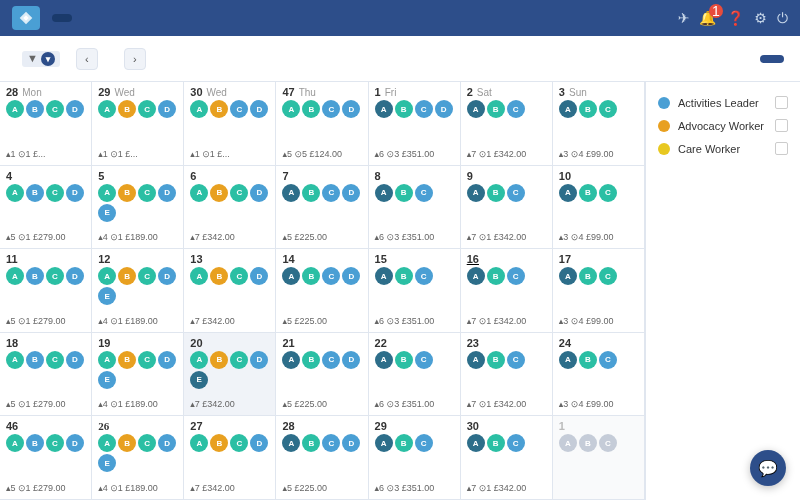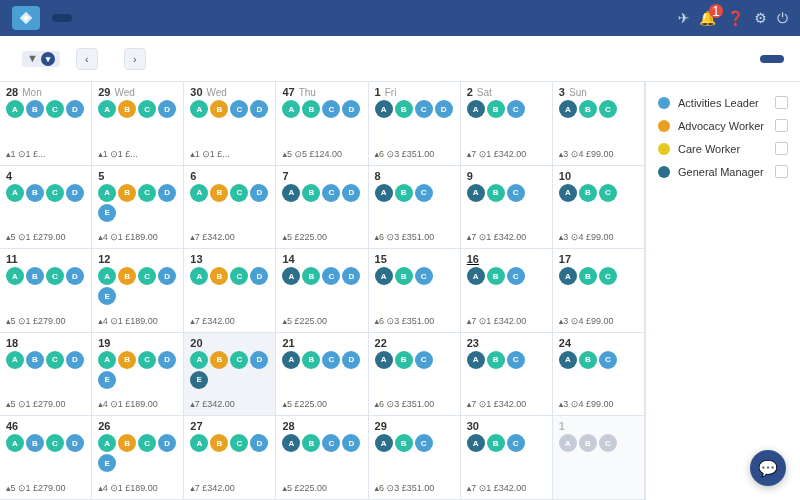--- a/index.html
+++ b/index.html
@@ -631,21 +631,21 @@
           </div>
           <div class="avatars-row">
             <div class="avatar" style="background: rgb(43, 191, 164);">A</div>
             <div class="avatar" style="background: rgb(74, 159, 212);">B</div>
             <div class="avatar" style="background: rgb(43, 191, 164);">C</div>
             <div class="avatar" style="background: rgb(74, 159, 212);">D</div>
           </div>
           <div class="day-stats" style="margin-top: auto; padding-top: 4px; font-size: 9px; color: rgb(102, 102, 102);">▴5 ⊙1 £279.00</div>
         </div>
         <div class="day-cell">
-          <div style="display: flex; align-items: baseline; gap: 4px;">
+          <div style="display: flex; align-items: baseline; gap: 4px; font-family: Liberation Serif, serif;">
             <span style="font-size:11px;font-weight:600;color:#333">26</span>
           </div>
           <div class="avatars-row">
             <div class="avatar" style="background: rgb(43, 191, 164);">A</div>
             <div class="avatar" style="background: rgb(232, 160, 32);">B</div>
             <div class="avatar" style="background: rgb(43, 191, 164);">C</div>
             <div class="avatar" style="background: rgb(74, 159, 212);">D</div>
             <div class="avatar" style="background: rgb(74, 159, 212);">E</div>
           </div>
           <div class="day-stats" style="margin-top: auto; padding-top: 4px; font-size: 9px; color: rgb(102, 102, 102);">▴4 ⊙1 £189.00</div>
@@ -718,22 +718,17 @@
         <div class="legend-item">
     <div class="legend-dot" style="background:#e8a020"></div>
     <span class="legend-label">Advocacy Worker</span>
     <div class="legend-checkbox"></div>
   </div>
         <div class="legend-item">
     <div class="legend-dot" style="background:#e8c820"></div>
     <span class="legend-label">Care Worker</span>
     <div class="legend-checkbox"></div>
   </div>
-        <div class="legend-item">
-    <div class="legend-dot" style="background:#2d6e8a"></div>
-    <span class="legend-label">General Manager</span>
-    <div class="legend-checkbox"></div>
-  </div>
       </div>
   </div>
 </div>
 
 <div class="chat-bubble">💬</div>
 
 </body></html>

